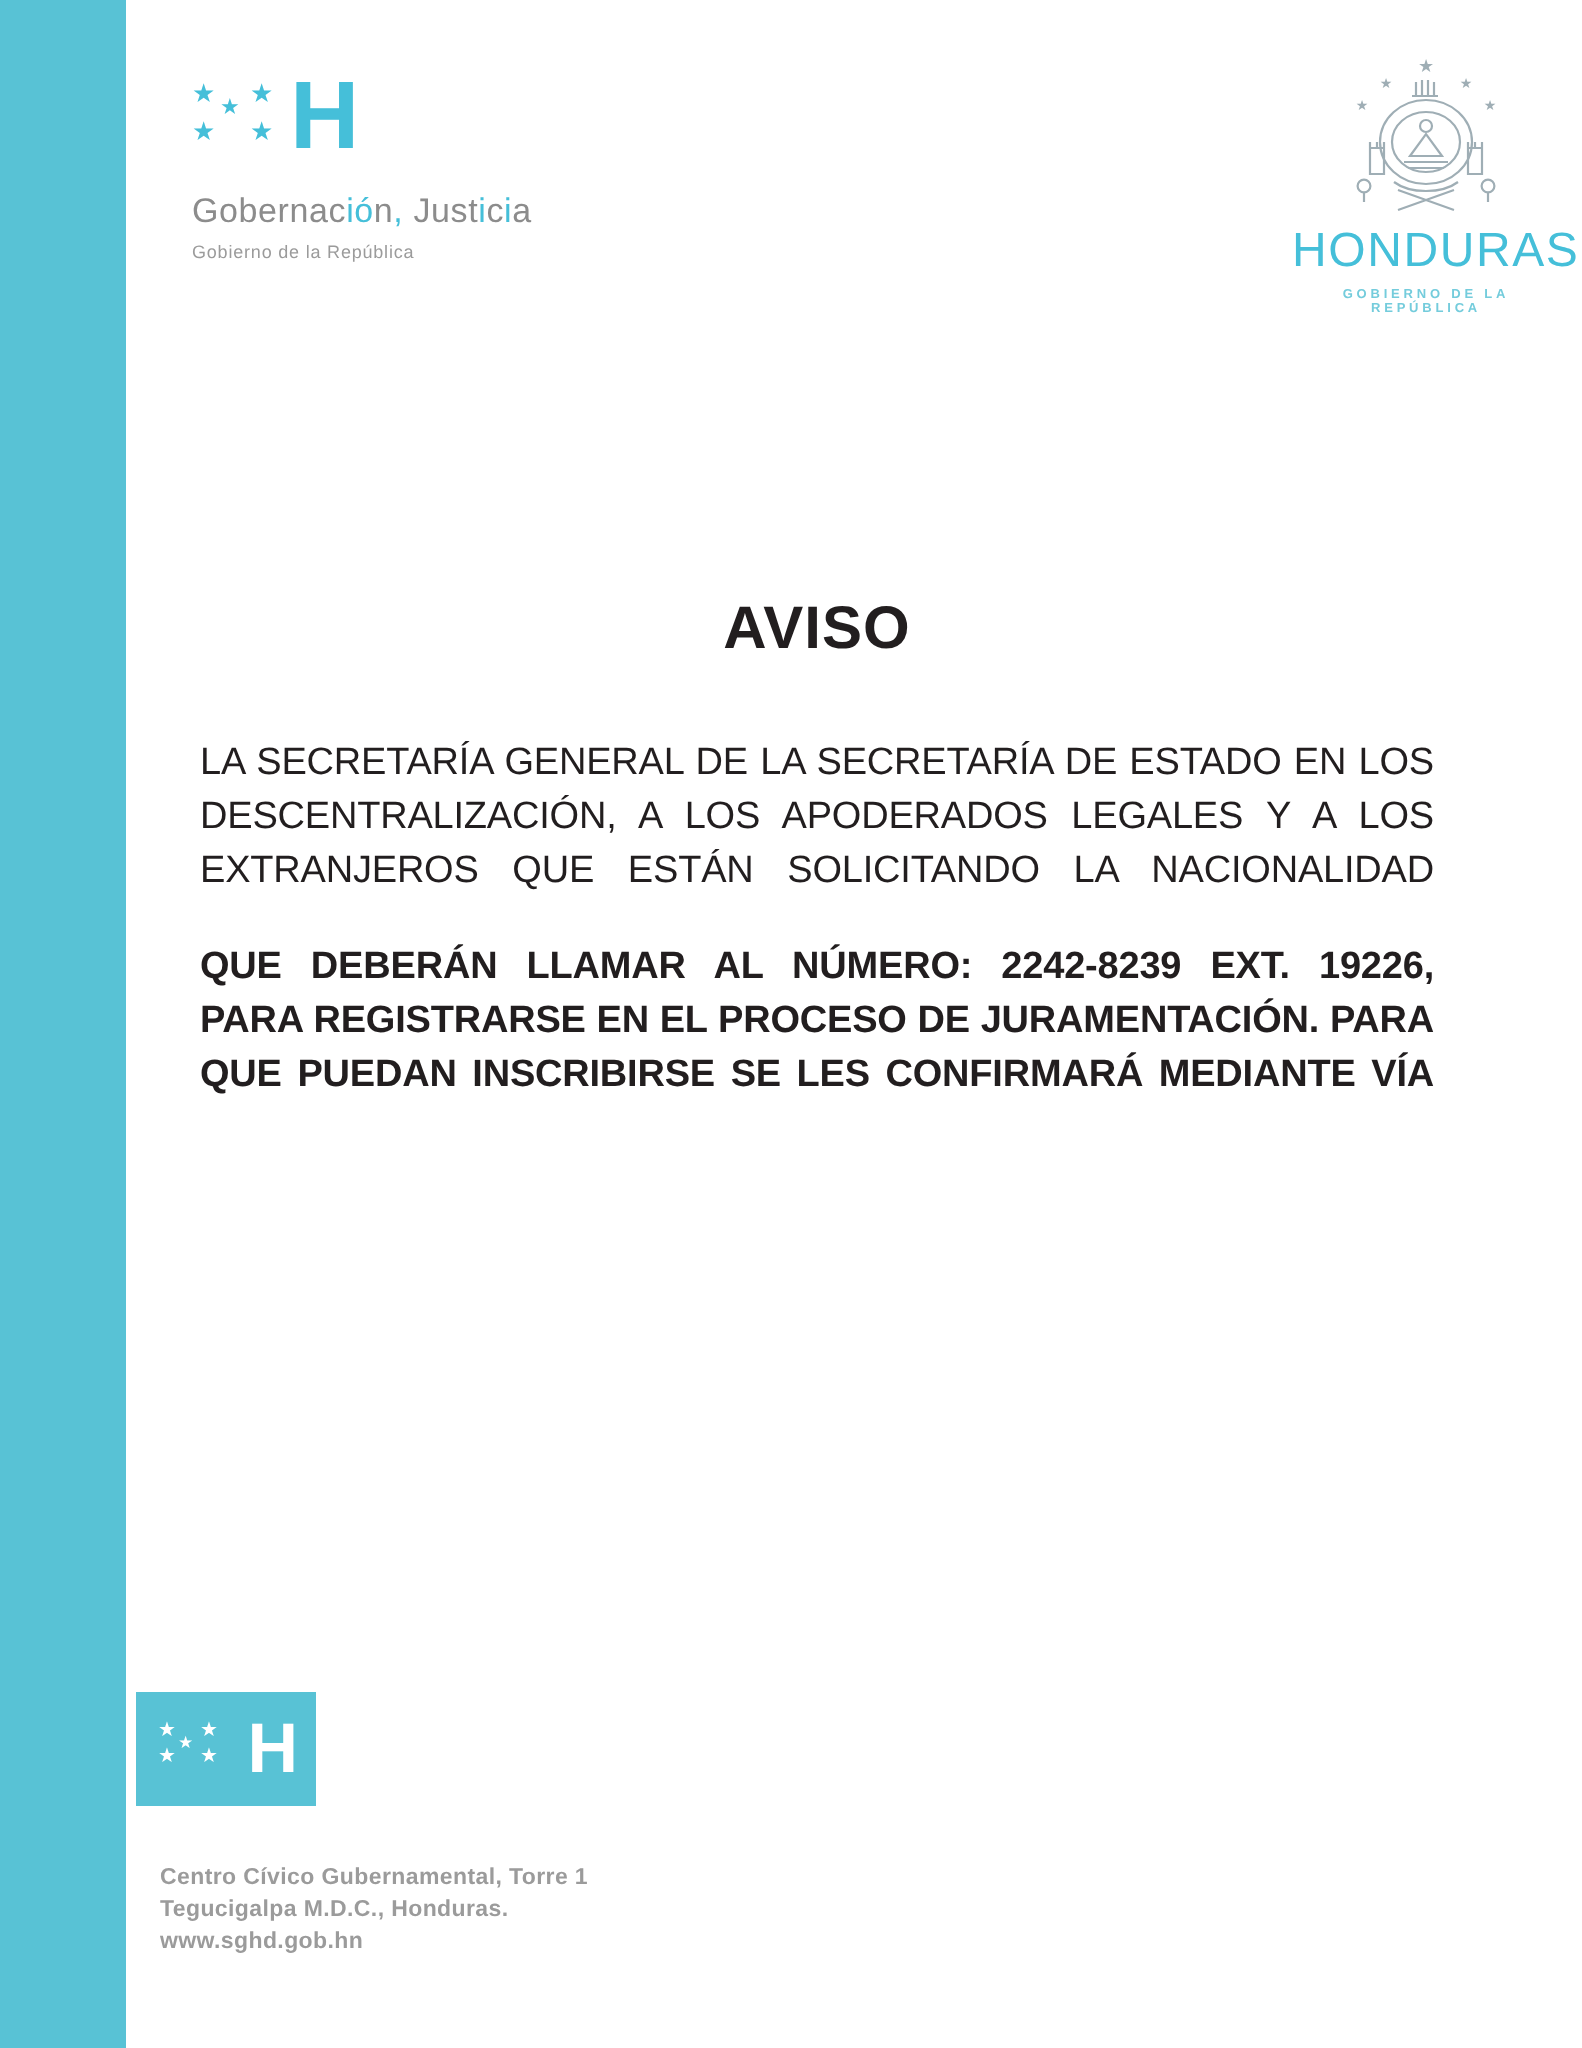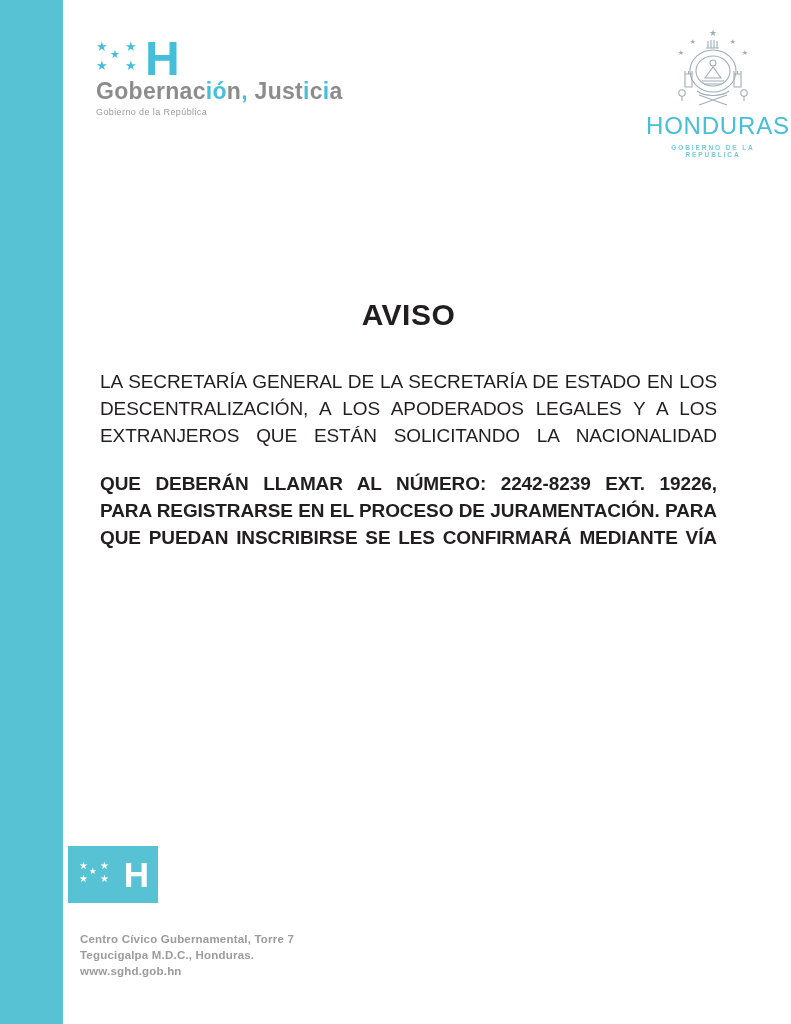--- a/index.html
+++ b/index.html
@@ -28,22 +28,22 @@
   .star-cluster .s2 { left:29px; top:0; }
   .star-cluster .s3 { left:14px; top:9px; font-size:11px; }
   .star-cluster .s4 { left:0;    top:19px; }
   .star-cluster .s5 { left:29px; top:19px; }
   .h-letter {
     position:absolute; left:49px; top:-5px;
     font-size:48px; font-weight:700; line-height:1;
     color:#45BFD9; letter-spacing:-1px;
   }
   .ministry-name {
-    margin-top:5px;
-    font-size:23px; font-weight:700; line-height:21px;
+    margin-top:19px;
+    font-size:17px; font-weight:400; line-height:21px;
     color:#8C8C8C; letter-spacing:0.3px; white-space:nowrap;
   }
   .ministry-name .accent { color:#45BFD9; }
   .ministry-tagline {
     margin-top:5px; font-size:9px; color:#9B9B9B; letter-spacing:0.4px;
   }
 
   
   .honduras-logo {
     position:absolute; left:646px; top:24px; width:134px;
@@ -158,16 +158,16 @@
     <span class="s s1">★</span>
     <span class="s s2">★</span>
     <span class="s s3">★</span>
     <span class="s s4">★</span>
     <span class="s s5">★</span>
   </div>
   <span class="f-h">H</span>
 </div>
 
 <div class="footer-address">
-  <div>Centro Cívico Gubernamental, Torre 7</div>
+  <div>Centro Cívico Gubernamental, Torre 1</div>
   <div>Tegucigalpa M.D.C., Honduras.</div>
   <div>www.sghd.gob.hn</div>
 </div>
 
 </body></html>

